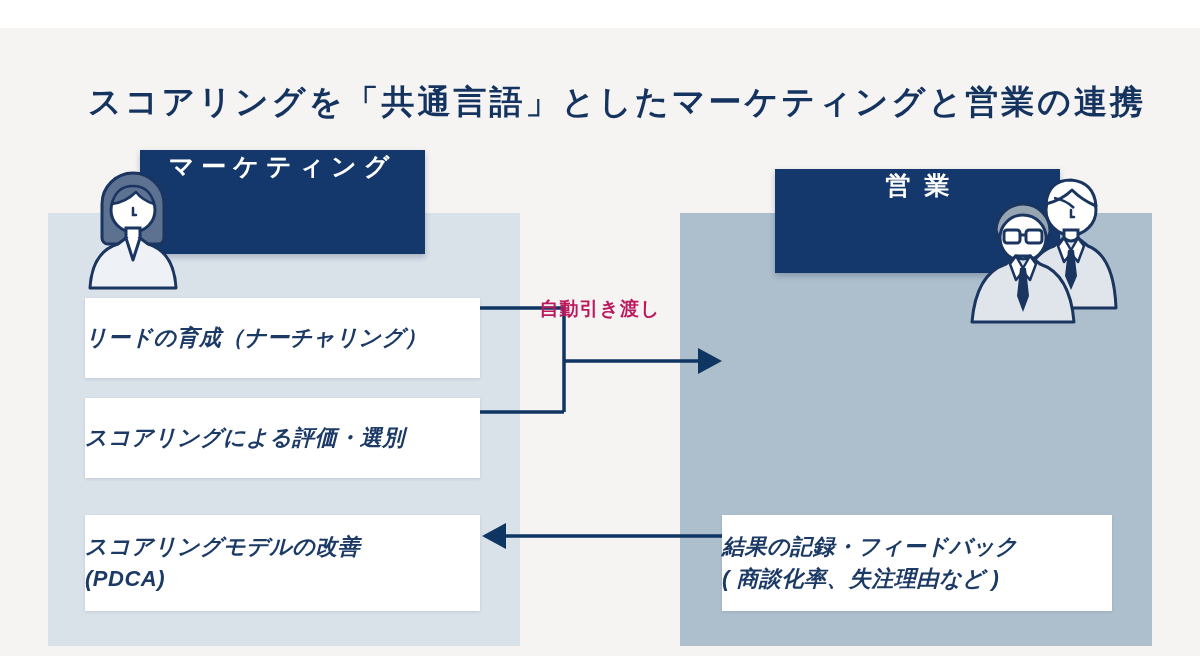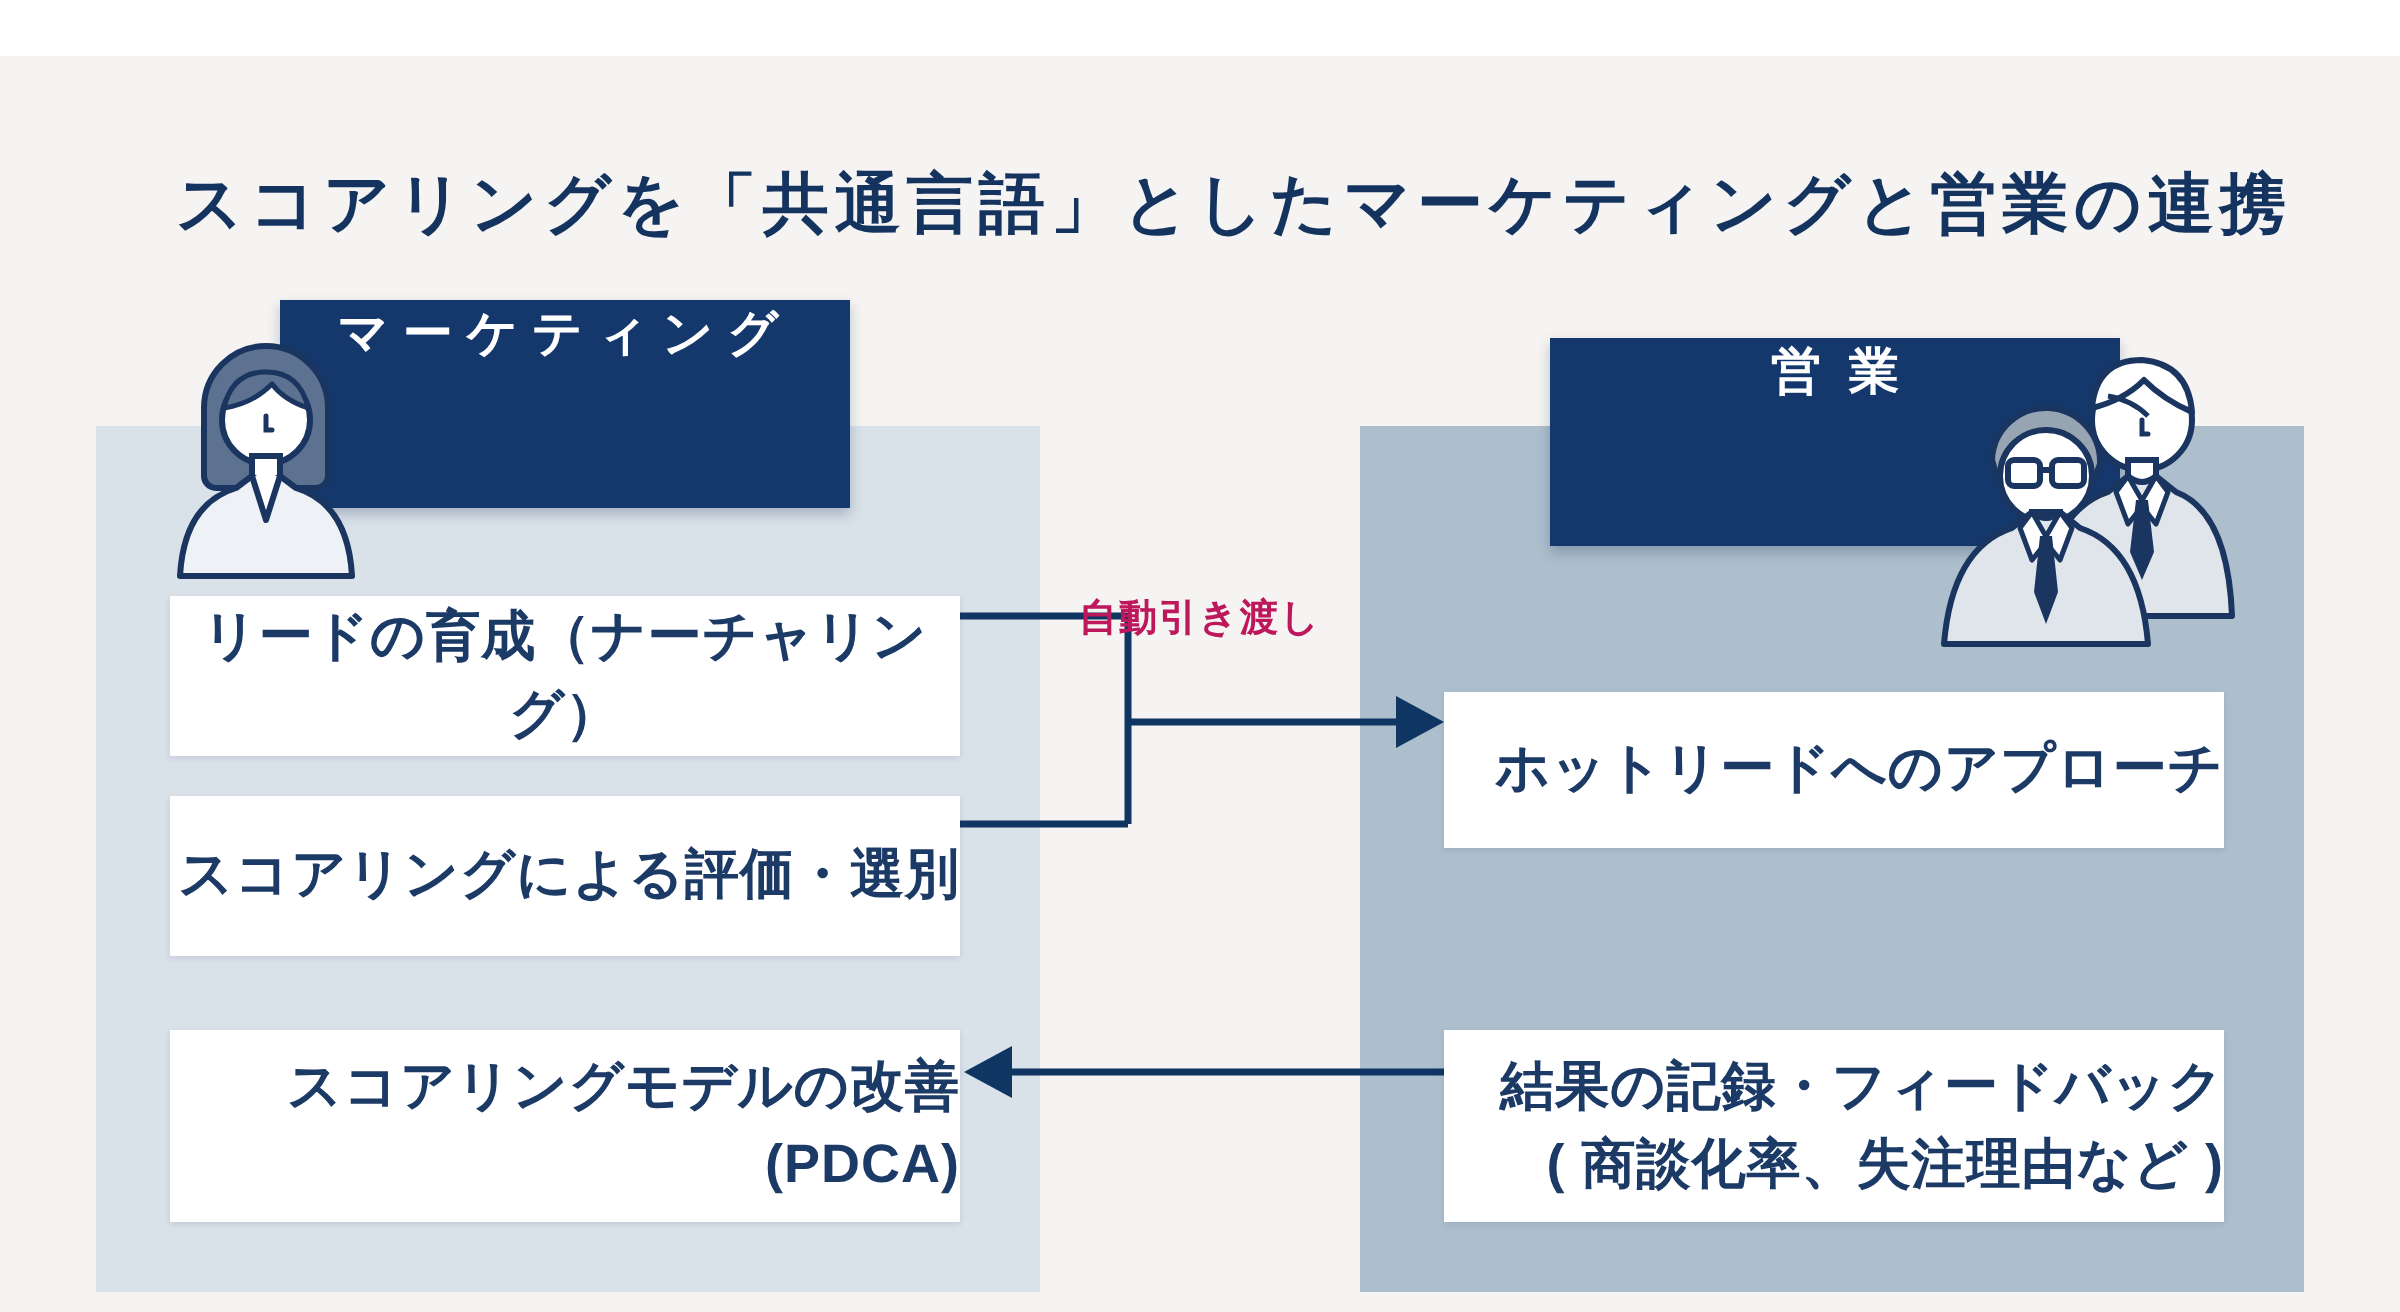--- a/index.html
+++ b/index.html
@@ -22,23 +22,24 @@
     box-shadow:0 3px 6px rgba(13,35,72,.25);
   }
   .dept-header.marketing{left:140px;}
   .dept-header.sales{left:775px;margin-top:19px;}
   .dept-header span{color:#ffffff;font-size:25px;font-weight:bold;}
   .dept-header.marketing span{letter-spacing:7px;}
   .dept-header.sales span{letter-spacing:14px;margin-right:-14px;}
 
   .task-box{
     position:absolute;background:#ffffff;box-shadow:0 1px 3px rgba(30,50,80,.12);
-    display:flex;flex-direction:column;align-items:flex-end;justify-content:center;
-    color:#1c3a66;font-size:27px;font-weight:bold;line-height:1.45;text-align:center;
+    display:flex;flex-direction:column;align-items:flex-start;justify-content:center;
+    color:#1c3a66;font-size:22px;font-weight:bold;line-height:1.45;text-align:center;
     letter-spacing:0.5px;
+    font-style:italic;
   }
   .task-box.left{left:85px;width:395px;}
   .task-box.right{left:722px;width:390px;}
   #mk-box1{top:270px;height:80px;}
   #mk-box2{top:370px;height:80px;}
   #mk-box3{top:487px;height:96px;}
   #sl-box1{top:318px;height:78px;}
   #sl-box2{top:487px;height:96px;}
 
   .flow-label{
@@ -113,23 +114,20 @@
     <div id="mk-box1" class="task-box left">
       <span>リードの育成（ナーチャリング）</span>
     </div>
     <div id="mk-box2" class="task-box left">
       <span>スコアリングによる評価・選別</span>
     </div>
     <div id="mk-box3" class="task-box left">
       <span>スコアリングモデルの改善</span>
       <span>(PDCA)</span>
     </div>
-    <div id="sl-box1" class="task-box right">
-      <span>ホットリードへのアプローチ</span>
-    </div>
     <div id="sl-box2" class="task-box right">
       <span>結果の記録・フィードバック</span>
       <span>( 商談化率、失注理由など )</span>
     </div>
 
     <svg id="flow-lines" width="1200" height="628" viewBox="0 28 1200 628">
       <g stroke="#0f3562" stroke-width="3.5" fill="none">
         <path d="M480,308 H564"></path>
         <path d="M480,412 H564"></path>
         <path d="M564,308 V412"></path>

